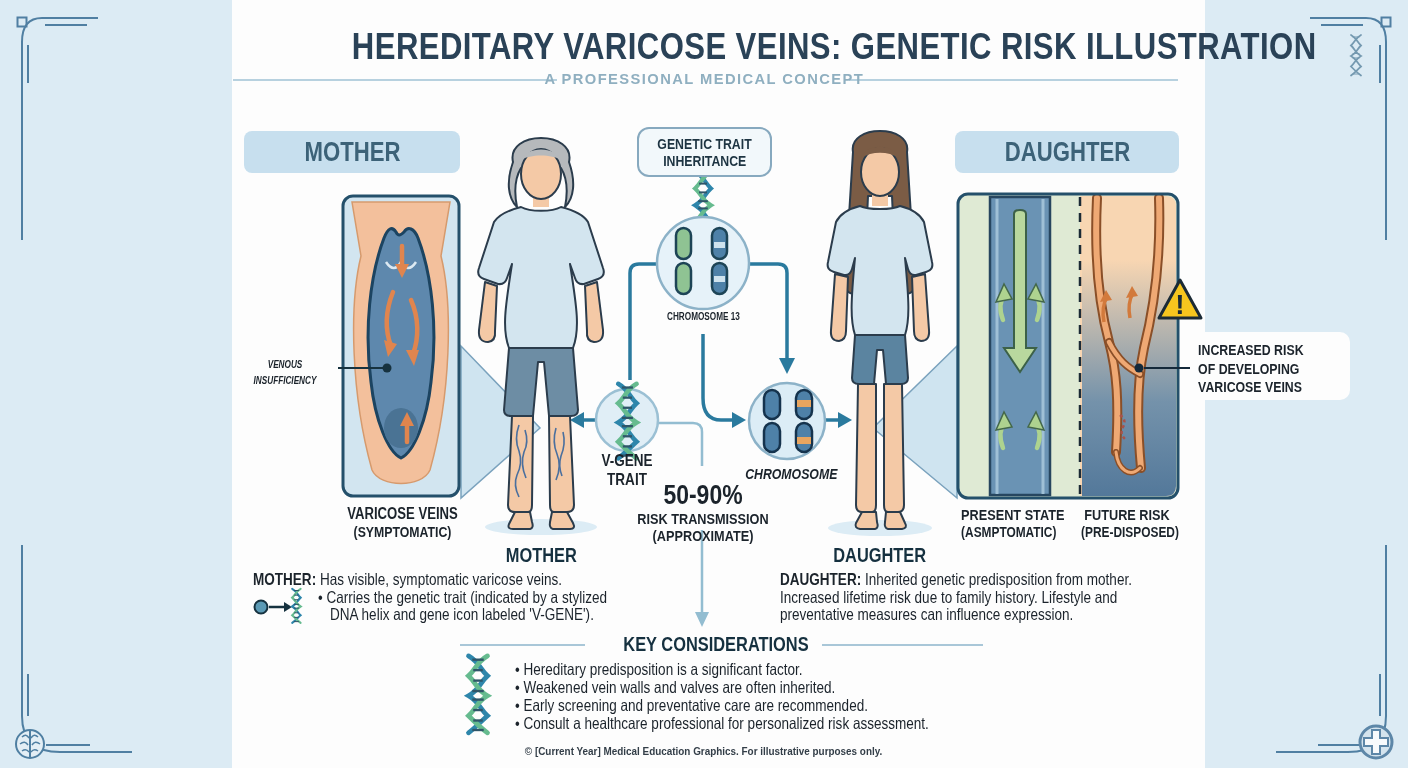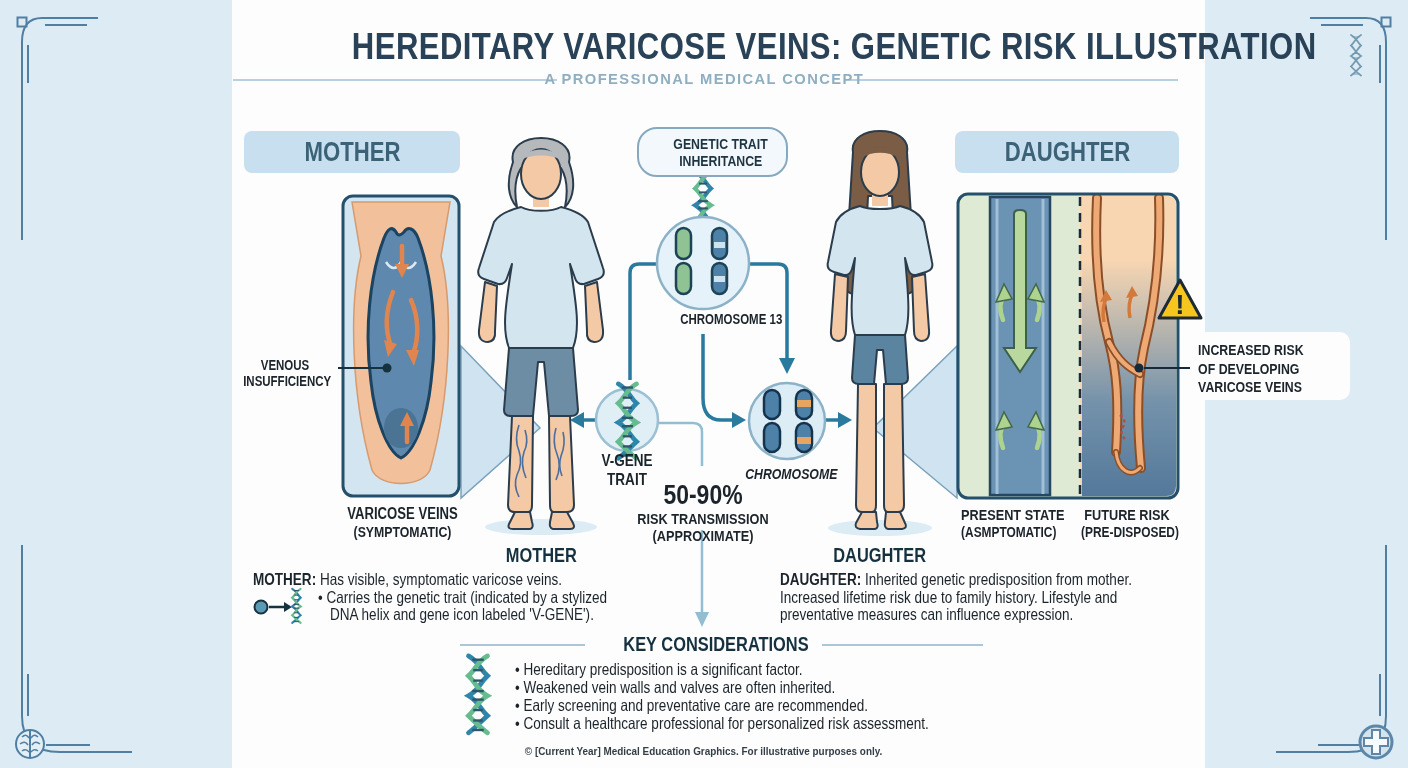--- a/index.html
+++ b/index.html
@@ -11,23 +11,23 @@
   .cx{transform:scaleX(.82);transform-origin:50% 50%;}
   .cl{transform:scaleX(.82);transform-origin:0 50%;}
   .ctr{text-align:center;}
   .title{top:26px;left:0;width:1408px;text-align:right;font-size:37px;font-weight:bold;
          color:#2a4257;letter-spacing:.5px;}
   .subtitle{top:70px;left:0;width:1408px;text-align:center;font-size:15.5px;font-weight:bold;
             color:#8fafc0;letter-spacing:1.5px;}
   .hdrbox{position:absolute;background:#c7dfee;border-radius:8px;color:#3c6278;font-weight:bold;
           font-size:27px;display:flex;align-items:center;justify-content:center;}
   .inhbox{position:absolute;left:637px;top:127px;width:131px;height:46px;background:#f2f8fb;
-          border:2px solid #87a9bf;border-radius:20px;color:#1d3442;font-weight:bold;
+          border:2px solid #87a9bf;border-radius:12px;color:#1d3442;font-weight:bold;
           font-size:15px;line-height:17px;display:flex;flex-direction:column;
-          align-items:center;justify-content:center;padding-left:16px;}
+          align-items:center;justify-content:center;}
   .desc{font-size:16.5px;color:#1b232b;}
   .halo{position:absolute;background:#fdfdfd;border-radius:10px;}
 </style>
 </head>
 <body>
 
 <div class="canvas">
 
   <div class="strip" style="left:0;width:232px;"></div>
   <div class="strip" style="left:1205px;width:203px;"></div>
@@ -293,23 +293,23 @@
       <span class="cx">MOTHER</span>
     </div>
   <div class="inhbox">
     <div class="cx">GENETIC TRAIT</div>
     <div class="cx">INHERITANCE</div>
   </div>
   <div class="hdrbox" style="left:955px;top:131px;width:224px;height:42px;">
       <span class="cx">DAUGHTER</span>
     </div>
 
-  <div class="t b ctr" style="left:656px;top:311px;width:150px;font-size:14px;"><span class="cx" style="display:inline-block;">CHROMOSOME 13</span></div>
-
-  <div class="t b ctr" style="left:234px;top:357px;width:102px;font-size:14px;line-height:16px;">
+  <div class="t b ctr" style="left:628px;top:311px;width:150px;font-size:10px;"><span class="cx" style="display:inline-block;">CHROMOSOME 13</span></div>
+
+  <div class="t b ctr" style="left:234px;top:357px;width:102px;font-size:10px;line-height:16px;font-style:italic;">
     <div class="cx">VENOUS</div>
     <div class="cx">INSUFFICIENCY</div>
   </div>
 
   <div class="t b ctr" style="left:577px;top:451px;width:100px;font-size:16.5px;line-height:19px;">
     <div class="cx">V-GENE</div>
     <div class="cx">TRAIT</div>
   </div>
 
   <div class="t b ctr" style="left:618px;top:463px;width:170px;margin-top:16px;">

